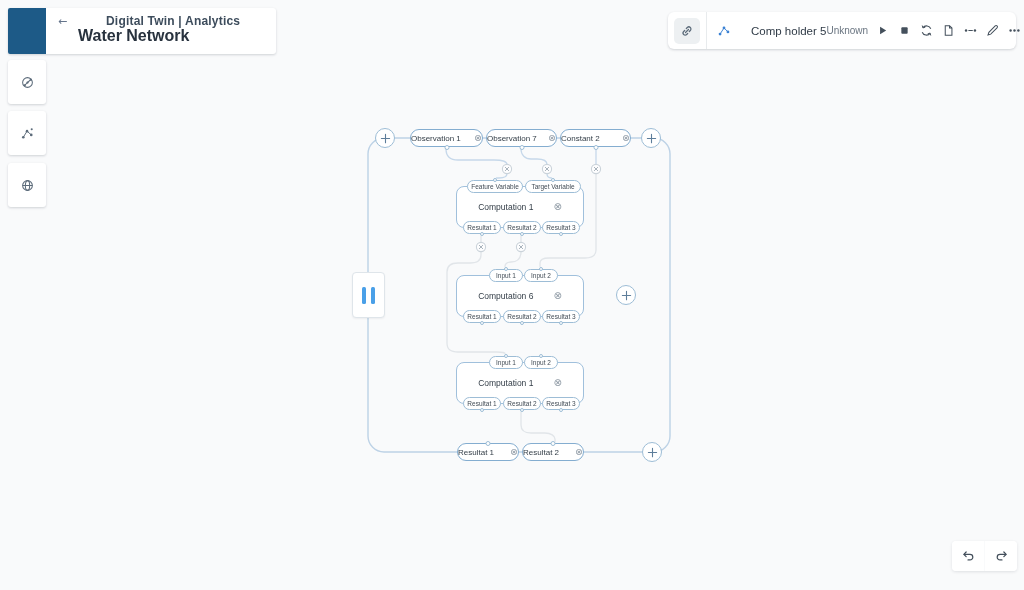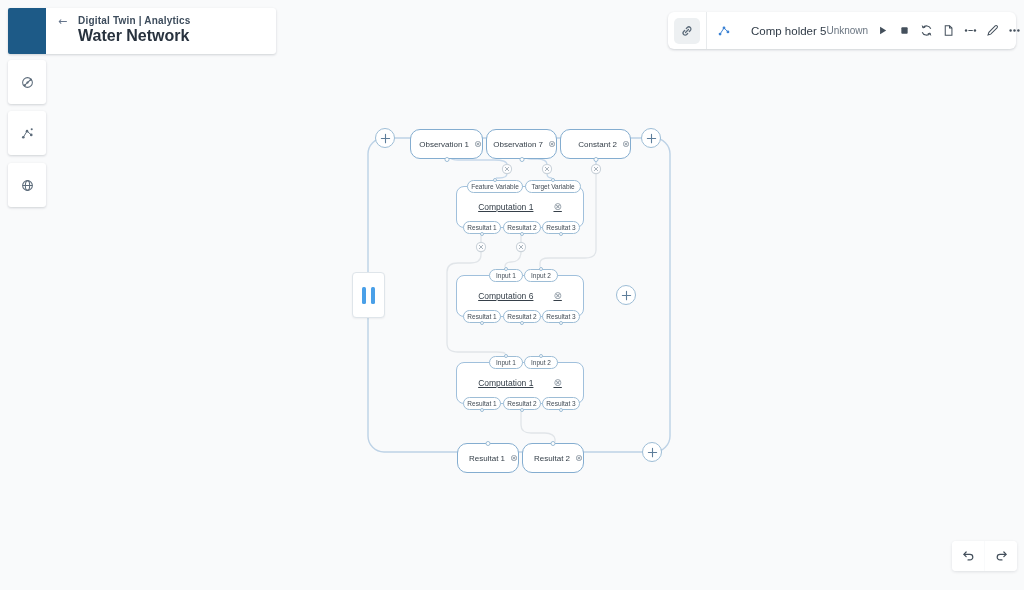--- a/index.html
+++ b/index.html
@@ -7,21 +7,21 @@
   body { background:#f9fafb; font-family:"Liberation Sans", sans-serif; position:relative; }
 
   .card { background:#fff; box-shadow:0 1px 3px rgba(30,42,56,.12), 0 1px 2px rgba(30,42,56,.07); }
 
   
   .header-card { position:absolute; left:8px; top:8px; width:268px; height:46px; border-radius:3px; display:flex; align-items:stretch; }
   .logo { width:38px; height:46px; background:#1d5a87; flex:none; border-radius:2px 0 0 2px; }
   .header-main { display:flex; padding:7px 0 0 12px; }
   .back-btn { width:20px; color:#64748b; font-family:"DejaVu Sans", sans-serif; font-size:11px; line-height:13px; cursor:pointer; }
   .header-text { display:flex; flex-direction:column; }
-  .breadcrumb { font-size:10px; font-weight:bold; color:#3d4c5c; letter-spacing:.2px; line-height:12px; }
+  .breadcrumb { font-size:12px; font-weight:bold; color:#3d4c5c; letter-spacing:.2px; line-height:12px;margin-left:28px; }
   .page-title { font-size:16px; font-weight:bold; color:#28323e; line-height:18px; }
 
   
   .side-btn { position:absolute; left:8px; width:38px; height:44px; border-radius:3px; display:grid; place-items:center; color:#5c6b7a; cursor:pointer; }
 
   
   .toolbar { position:absolute; left:668px; top:12px; width:348px; height:37px; border-radius:6px; display:flex; align-items:center; padding:0 10px 0 6px; }
   .tb-link { width:26px; height:26px; background:#edf0f2; border-radius:5px; display:grid; place-items:center; color:#5c6b7a; cursor:pointer; flex:none; }
   .tb-divider { width:1px; height:37px; background:#e8ebed; margin-left:6px; flex:none; }
   .tb-nodes { margin-left:10px; display:grid; place-items:center; flex:none; }
@@ -37,27 +37,27 @@
 
   
   .canvas { position:absolute; inset:0; }
   .wires { position:absolute; inset:0; }
   .wires .rail { stroke:#bdd2e6; stroke-width:1.4; fill:none; }
   .wires .blue { stroke:#c6d8ea; stroke-width:1.3; fill:none; stroke-linecap:round; }
   .wires .gray { stroke:#e1e5e9; stroke-width:1.3; fill:none; stroke-linecap:round; }
   .junction circle { fill:#fdfdfe; stroke:#cbd3da; stroke-width:1.1; }
   .junction path { stroke:#a9b3bc; stroke-width:1; stroke-linecap:round; }
 
-  .pill { position:absolute; height:30px; background:#fff; border:1.2px solid #84add0; border-radius:10px; display:flex; align-items:center; justify-content:flex-end; gap:5px; font-size:8px; color:#36404a; cursor:pointer; }
+  .pill { position:absolute; height:18px; background:#fff; border:1.2px solid #84add0; border-radius:10px; display:flex; align-items:center; justify-content:space-between; gap:5px; font-size:8px; color:#36404a; cursor:pointer; }
   .rm { font-family:"DejaVu Sans", sans-serif; font-size:9.5px; color:#8e99a4; line-height:1; cursor:pointer; }
   .ndot { position:absolute; width:5px; height:5px; border:1px solid #9dbdd6; background:#fff; border-radius:50%; left:50%; transform:translateX(-50%); }
   .ndot.b { bottom:-3.5px; } .ndot.t { top:-3.5px; }
 
   .block { position:absolute; left:456px; width:128px; height:42px; background:#fff; border:1.2px solid #a0c0dc; border-radius:8px; cursor:pointer; }
-  .block-title { position:absolute; inset:0; display:flex; align-items:center; justify-content:center; gap:20px; font-size:8.5px; color:#36404a;text-decoration:underline; }
+  .block-title { position:absolute; inset:0; display:flex; align-items:center; justify-content:center; gap:20px; font-size:8.5px; color:#36404a; }
   .block-title .rm { font-size:10px; }
   .port { position:absolute; height:13px; background:#fff; border:1px solid #9dbdd6; border-radius:7px; display:flex; align-items:center; justify-content:center; font-size:6.5px; color:#414b55; cursor:pointer; }
   .port.top { top:-7px; } .port.bot { bottom:-7px; }
   .port .ndot { width:4px; height:4px; } .port .ndot.t{ top:-3px; } .port .ndot.b{ bottom:-3px; }
 
   .plus { position:absolute; width:20px; height:20px; border-radius:50%; background:#fff; border:1.2px solid #9dbdd6; color:#5d7d9a; display:grid; place-items:center; cursor:pointer; }
   .pause-node { position:absolute; left:352px; top:272px; width:33px; height:46px; background:#fff; border:1px solid #dfe5ea; border-radius:4px; box-shadow:0 1px 2px rgba(30,42,56,.06); display:flex; align-items:center; justify-content:center; gap:5px; cursor:pointer; }
   .pause-node i { display:block; width:4px; height:17px; background:#4aa0e8; border-radius:1.5px; }
 </style>
 </head>

